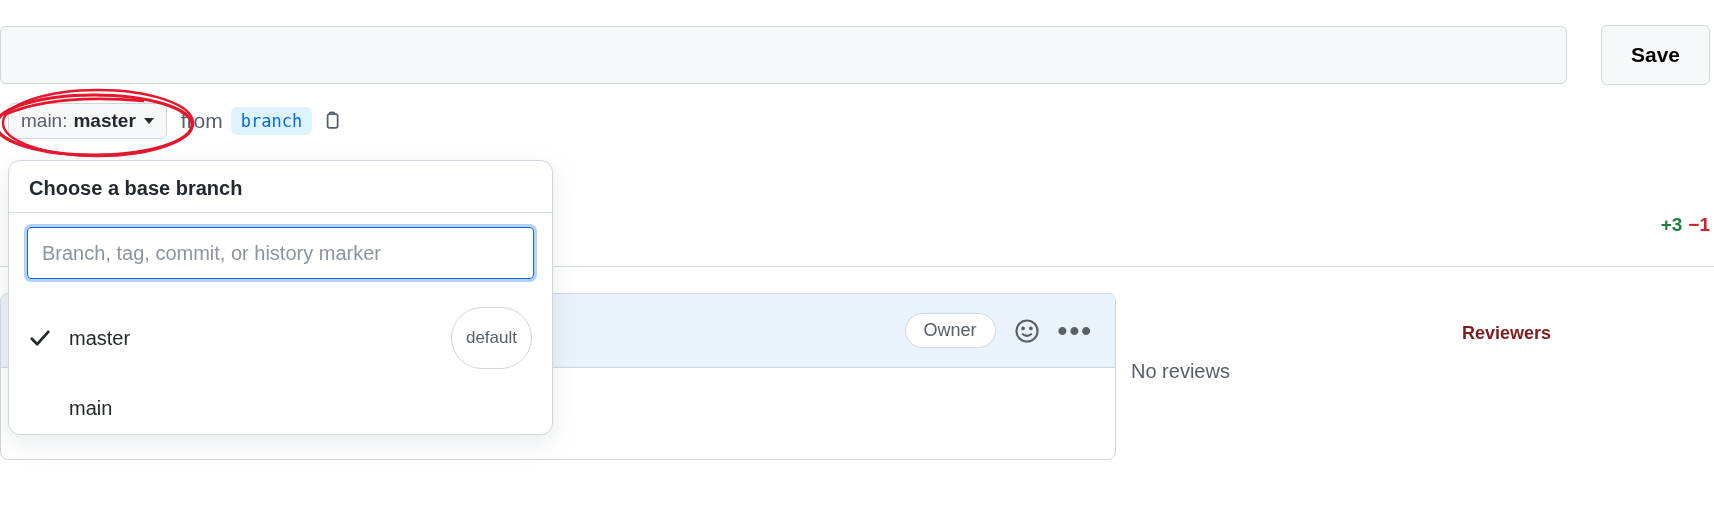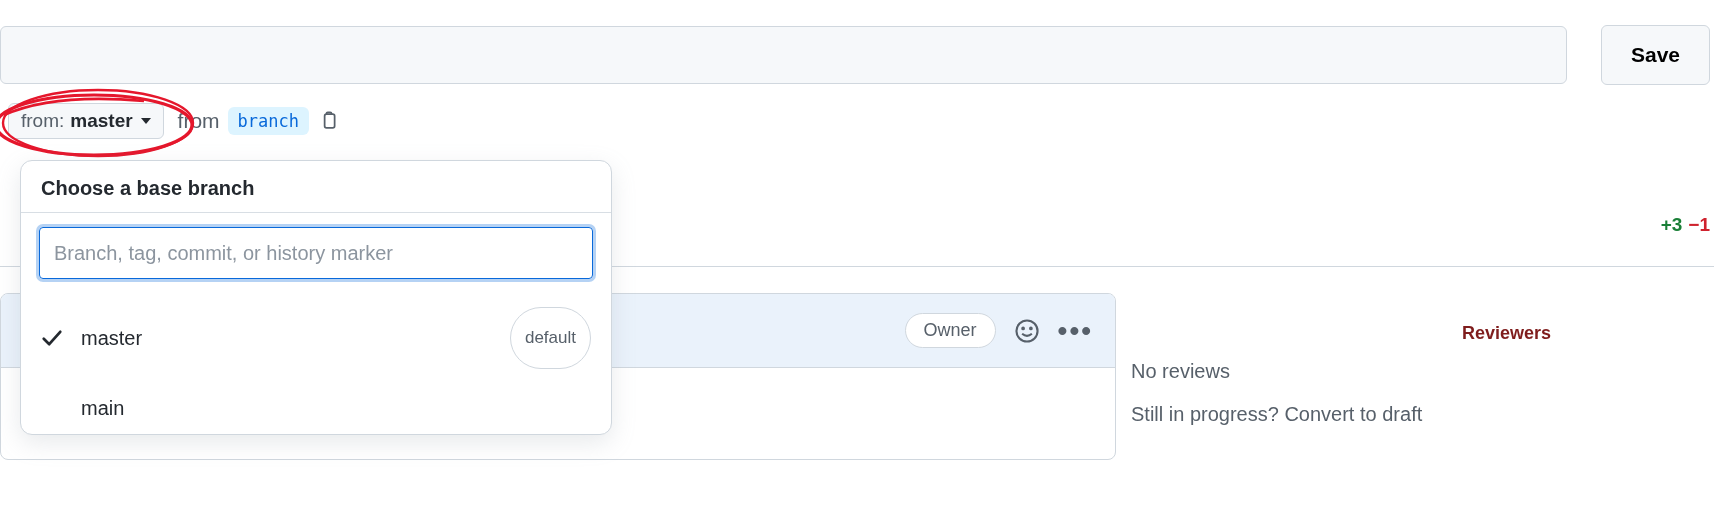--- a/index.html
+++ b/index.html
@@ -93,22 +93,22 @@
   .red-circle {
     position: absolute;
     left: -6px; top: 87px;
     width: 210px; height: 74px;
     pointer-events: none;
     z-index: 3;
   }
 
   .dropdown {
     position: absolute;
-    left: 20px; top: 160px;
-    width: 592px;
+    left: 8px; top: 160px;
+    width: 545px;
     background: #fff;
     border: 1px solid #d0d7de;
     border-radius: 12px;
     box-shadow: 0 8px 24px rgba(140,149,159,0.2);
     z-index: 10;
   }
   .dropdown-header {
     padding: 16px 20px 12px 20px;
     font-size: 20px;
     font-weight: 600;
@@ -222,21 +222,21 @@
 </head>
 <body>
 
 <div class="top-strip">
   <div class="title-box"></div>
   <button class="save-btn">Save</button>
 </div>
 
 <div class="branch-row">
   <div class="base-selector">
-    <span class="label">from:</span>
+    <span class="label">main:</span>
     <span class="value">master</span>
     <span class="caret-down"></span>
   </div>
   <span class="from-text">from</span>
   <span class="branch-chip">branch</span>
   <span class="copy-icon">
     <svg viewBox="0 0 16 16" fill="none" stroke="currentColor" stroke-width="1.4">
       <rect x="4.5" y="2.5" width="8" height="11" rx="1.5"></rect>
       <path d="M6 2.5V2a1 1 0 0 1 1-1h2a1 1 0 0 1 1 1v.5"></path>
     </svg>
@@ -291,14 +291,13 @@
     </span>
     <span class="kebab-btn">
       <span class="kebab-dots">•••</span>
     </span>
   </div>
 </div>
 
 <div class="sidebar">
   <h4>Reviewers</h4>
   <div class="no-reviews">No reviews</div>
-  <div class="convert-link">Still in progress? Convert to draft</div>
 </div>
 
 </body></html>

